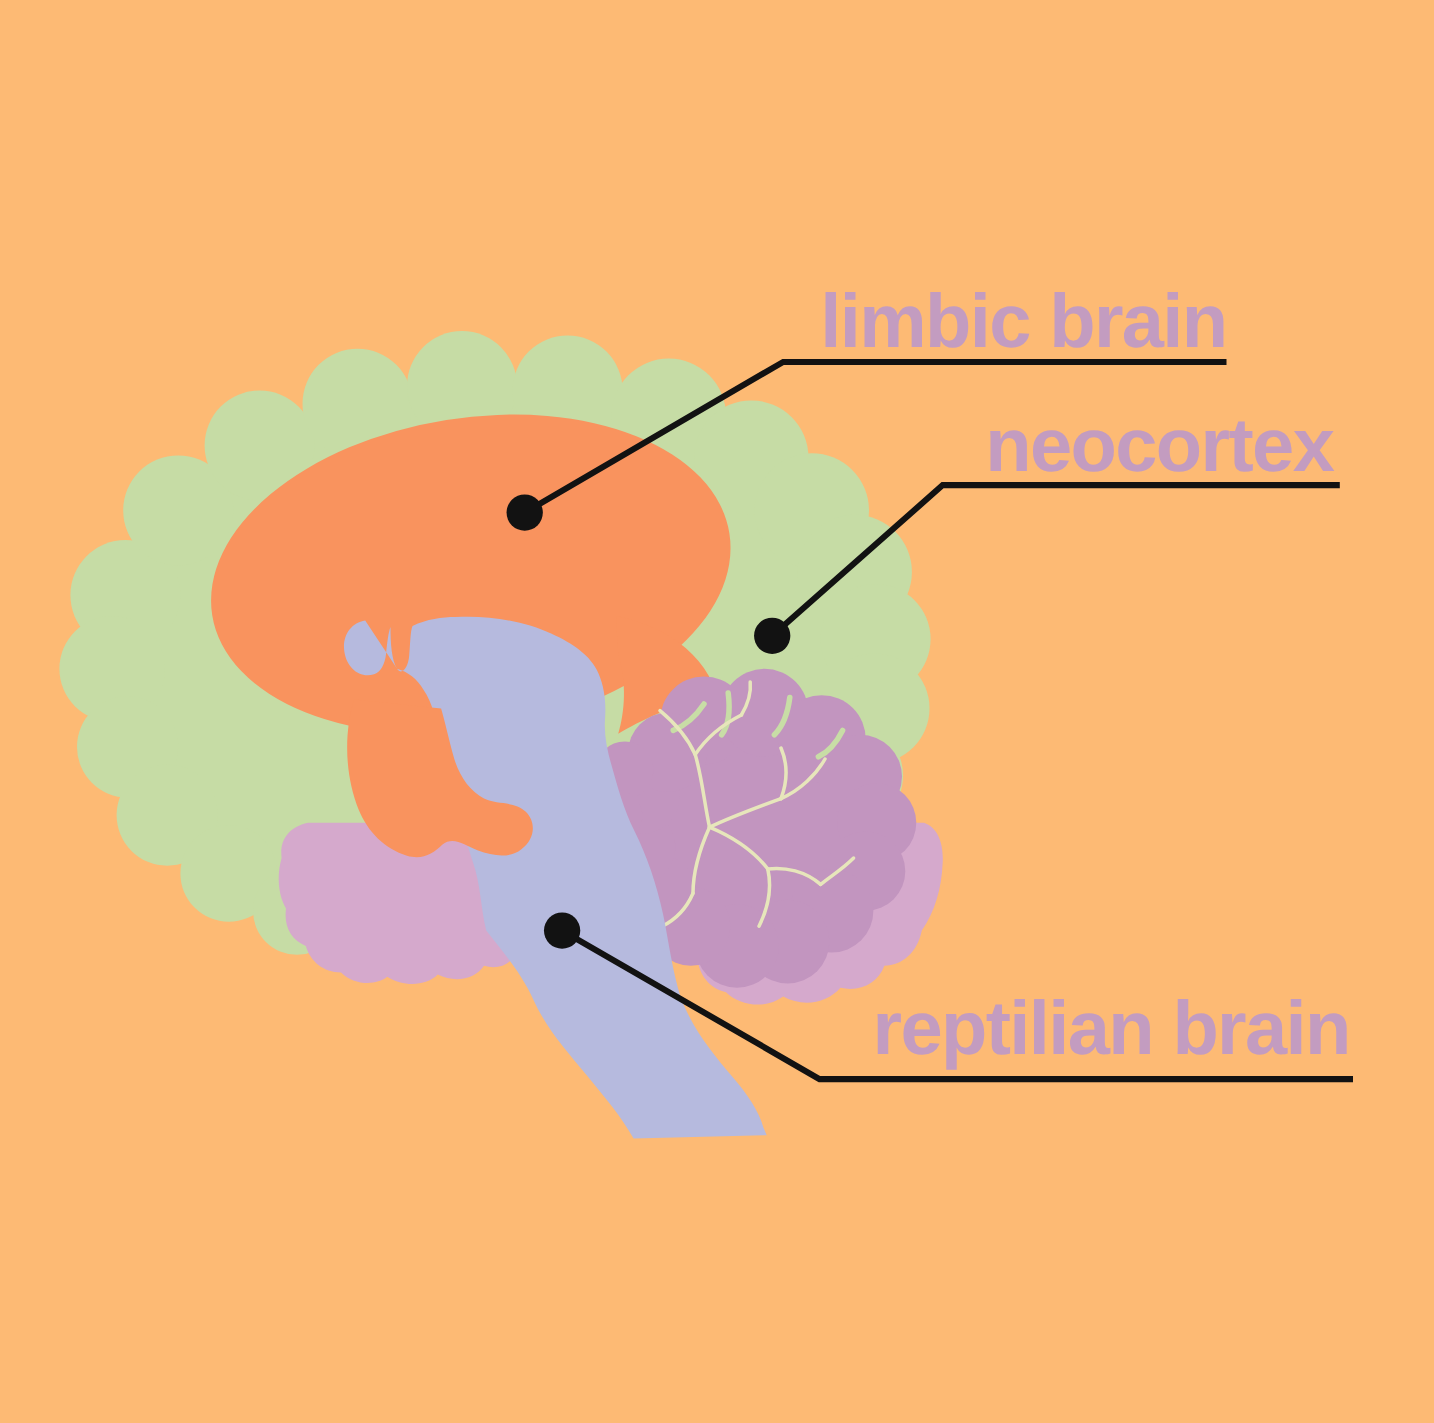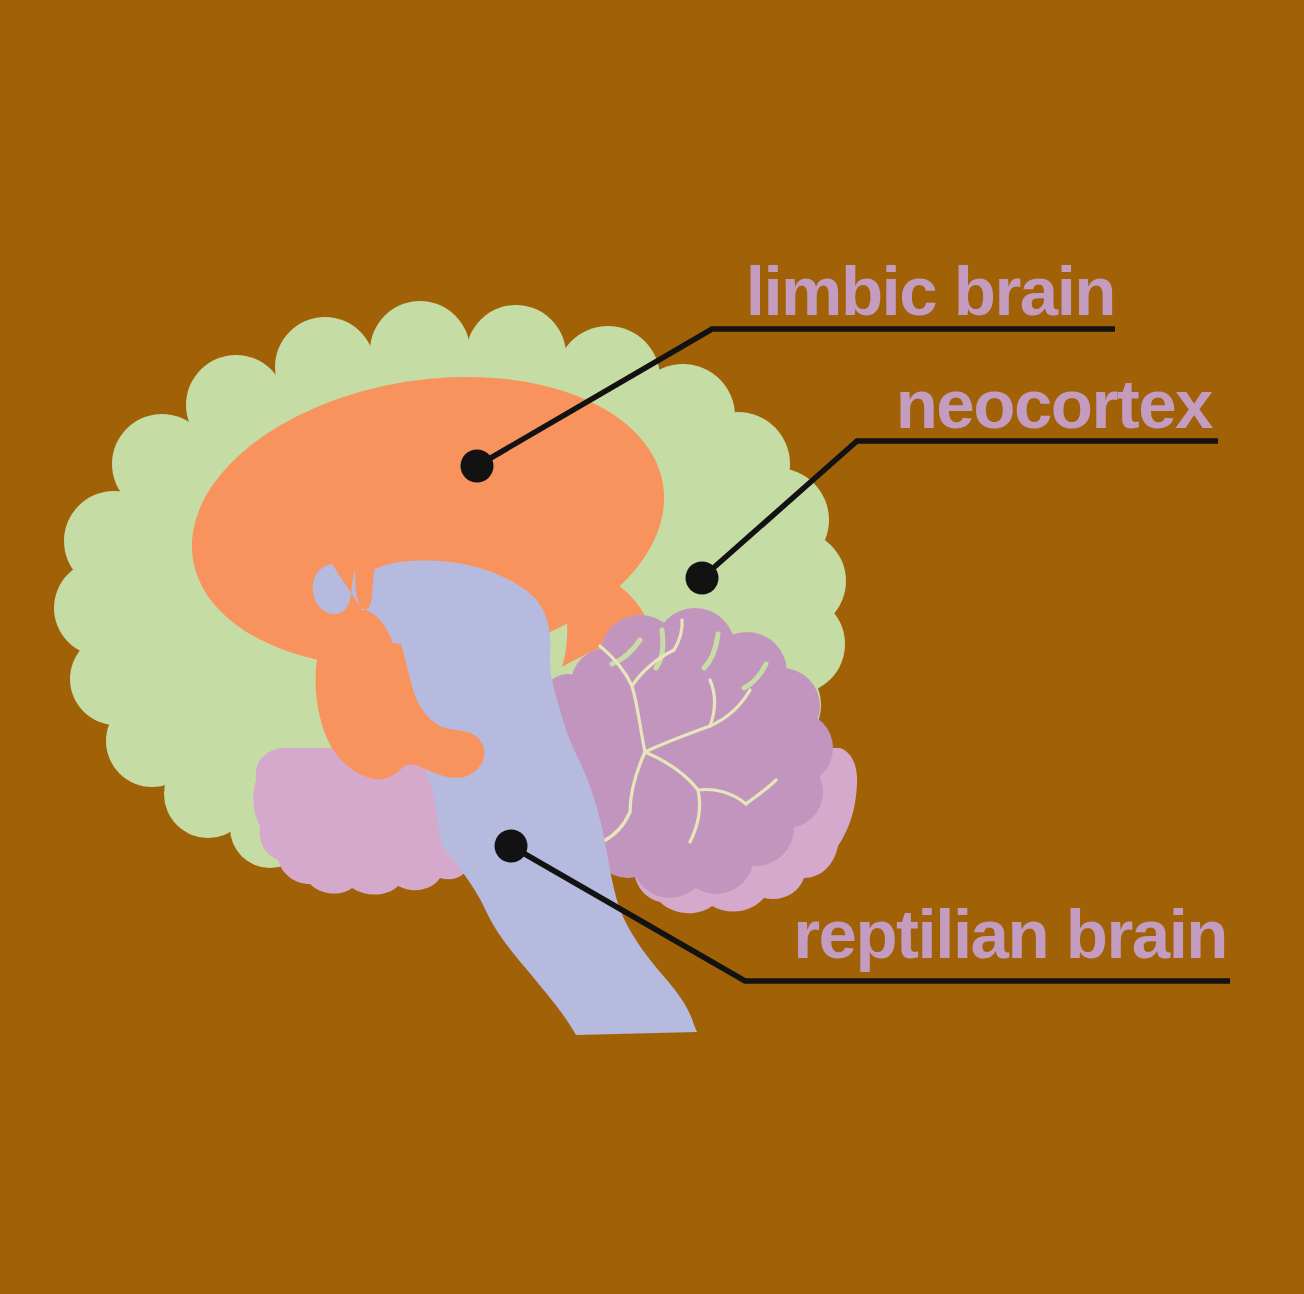--- a/index.html
+++ b/index.html
@@ -4,21 +4,21 @@
 <style>
   html, body {
     margin: 0;
     padding: 0;
     background: #ffffff;
   }
   .stage {
     position: relative;
     width: 1304px;
     height: 1294px;
-    background: #a16207;
+    background: #fdba74;
     overflow: hidden;
     font-family: "Liberation Sans", "DejaVu Sans", sans-serif;
   }
   svg { display: block; }
   .region-label {
     font-family: "Liberation Sans", "DejaVu Sans", sans-serif;
     font-weight: bold;
     font-size: 69px;
     letter-spacing: -1.5px;
   }

